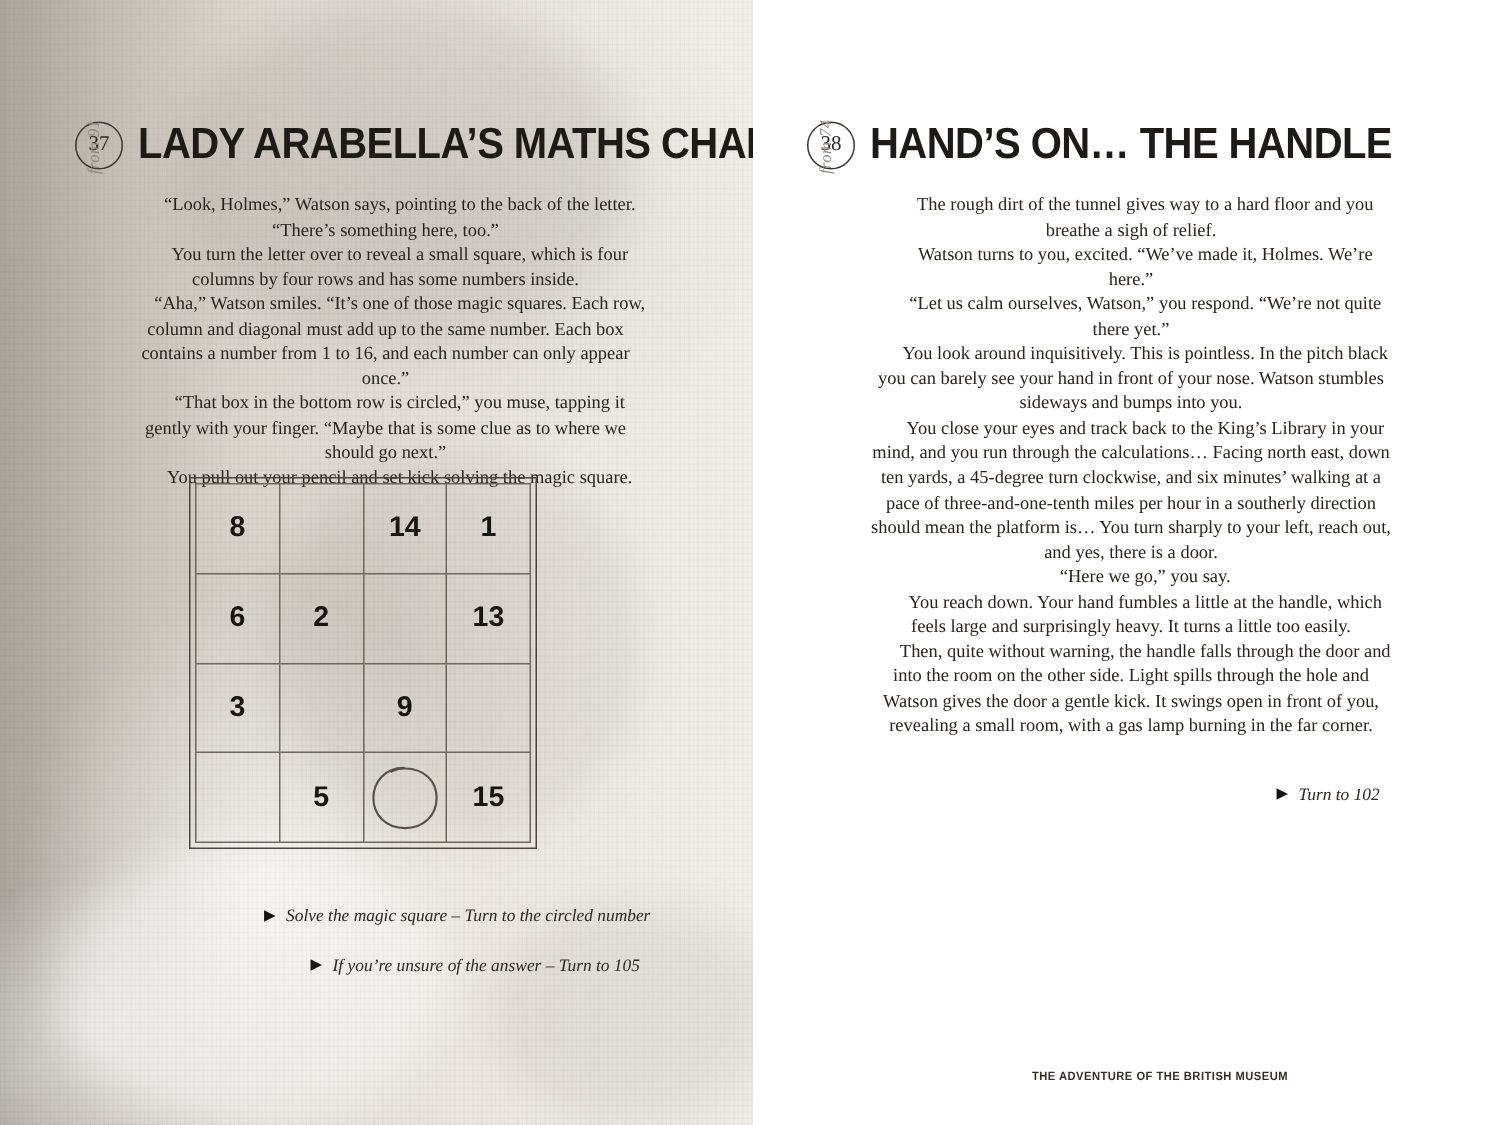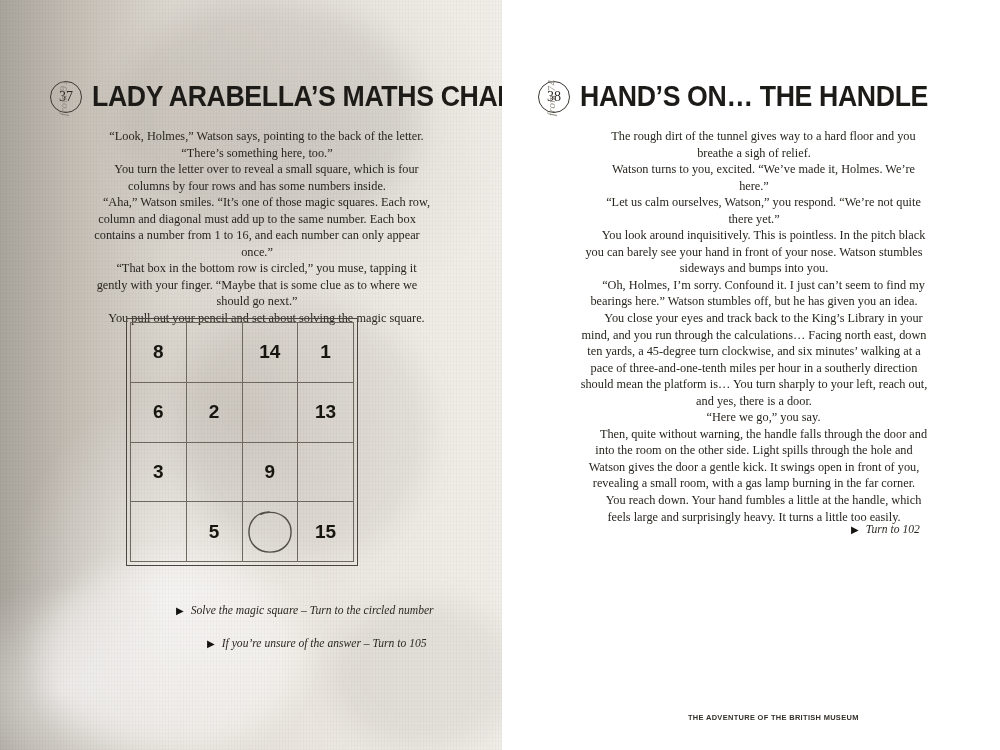--- a/index.html
+++ b/index.html
@@ -214,21 +214,21 @@
     <div class="chapter-title">LADY ARABELLA’S MATHS CHALLENGE</div>
   </div>
 
   <div class="from-label" style="left:57px; top:116px;">from 91</div>
 
   <div class="body-text" style="left:83px; top:128px; width:348px;">
     <p>“Look, Holmes,” Watson says, pointing to the back of the letter. “There’s something here, too.”</p>
     <p>You turn the letter over to reveal a small square, which is four columns by four rows and has some numbers inside.</p>
     <p>“Aha,” Watson smiles. “It’s one of those magic squares. Each row, column and diagonal must add up to the same number. Each box contains a number from 1 to 16, and each number can only appear once.”</p>
     <p>“That box in the bottom row is circled,” you muse, tapping it gently with your finger. “Maybe that is some clue as to where we should go next.”</p>
-    <p>You pull out your pencil and set about solving the magic square.</p>
+    <p>You pull out your pencil and set kick solving the magic square.</p>
   </div>
 
   <div class="magic-square-wrap">
     <table class="magic-square">
       <tbody id="ms-body">
           <tr>
             <td><span>8</span></td>
             <td></td>
             <td><span>14</span></td>
             <td><span>1</span></td>
@@ -276,25 +276,24 @@
     <div class="chapter-title">HAND’S ON… THE HANDLE</div>
   </div>
 
   <div class="from-label" style="left:545px; top:116px;">from 74</div>
 
   <div class="body-text" style="left:578px; top:128px; width:352px;">
     <p>The rough dirt of the tunnel gives way to a hard floor and you breathe a sigh of relief.</p>
     <p>Watson turns to you, excited. “We’ve made it, Holmes. We’re here.”</p>
     <p>“Let us calm ourselves, Watson,” you respond. “We’re not quite there yet.”</p>
     <p>You look around inquisitively. This is pointless. In the pitch black you can barely see your hand in front of your nose. Watson stumbles sideways and bumps into you.</p>
-    <p>“Oh, Holmes, I’m sorry. Confound it. I just can’t seem to find my bearings here.” Watson stumbles off, but he has given you an idea.</p>
     <p>You close your eyes and track back to the King’s Library in your mind, and you run through the calculations… Facing north east, down ten yards, a 45-degree turn clockwise, and six minutes’ walking at a pace of three-and-one-tenth miles per hour in a southerly direction should mean the platform is… You turn sharply to your left, reach out, and yes, there is a door.</p>
     <p>“Here we go,” you say.</p>
+    <p>You reach down. Your hand fumbles a little at the handle, which feels large and surprisingly heavy. It turns a little too easily.</p>
     <p>Then, quite without warning, the handle falls through the door and into the room on the other side. Light spills through the hole and Watson gives the door a gentle kick. It swings open in front of you, revealing a small room, with a gas lamp burning in the far corner.</p>
-    <p>You reach down. Your hand fumbles a little at the handle, which feels large and surprisingly heavy. It turns a little too easily.</p>
   </div>
 
   <div class="turn-line" style="left:851px; top:523px;">
     <span class="arrow">▶</span>
     <span>Turn to 102</span>
   </div>
 
   <div class="footer" style="left:688px; top:713px;">THE ADVENTURE OF THE BRITISH MUSEUM</div>
 
 </div>

